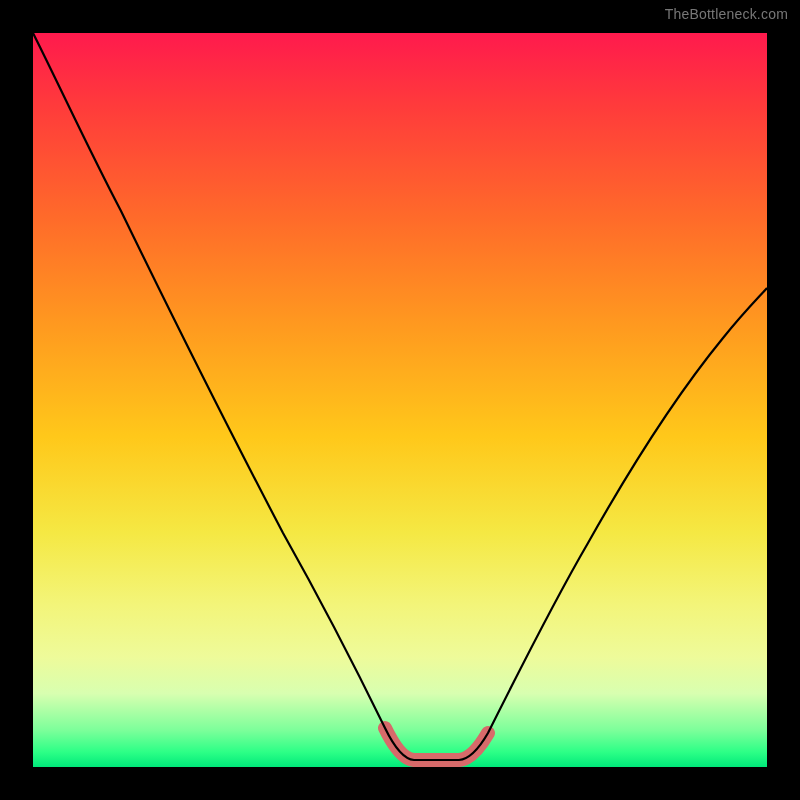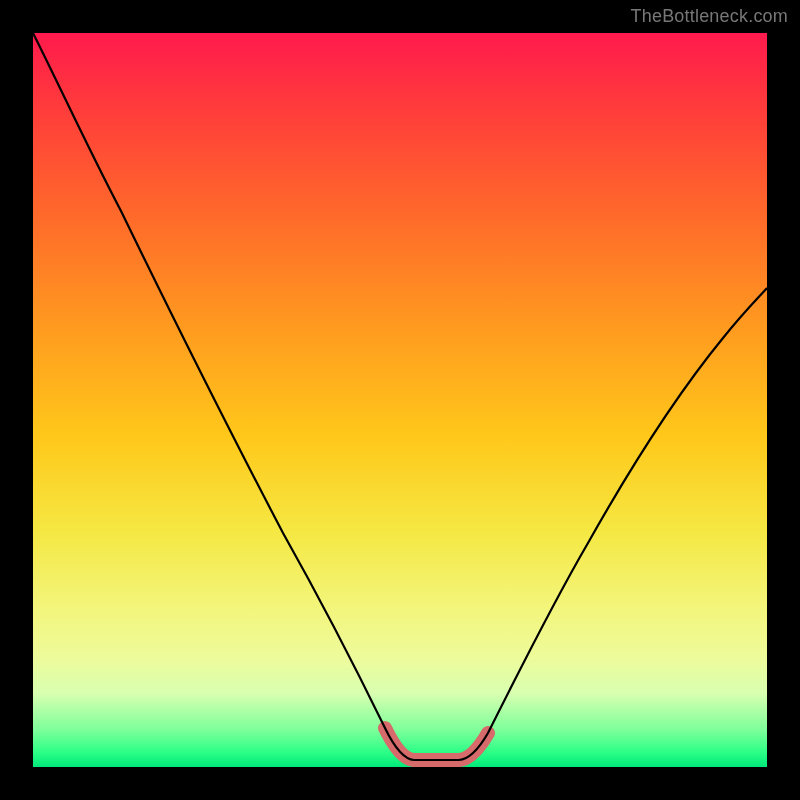--- a/index.html
+++ b/index.html
@@ -54,21 +54,21 @@
   .black-curve {
     stroke: #000;
     stroke-width: 2.2;
     fill: none;
   }
   .watermark {
     position: absolute;
     top: 6px;
     right: 12px;
     color: #777;
-    font-size: 18px;
+    font-size: 14px;
     font-weight: 500;
     letter-spacing: 0.2px;
     user-select: none;
   }
 </style>
 </head>
 <body>
 
 <div class="frame">
 

